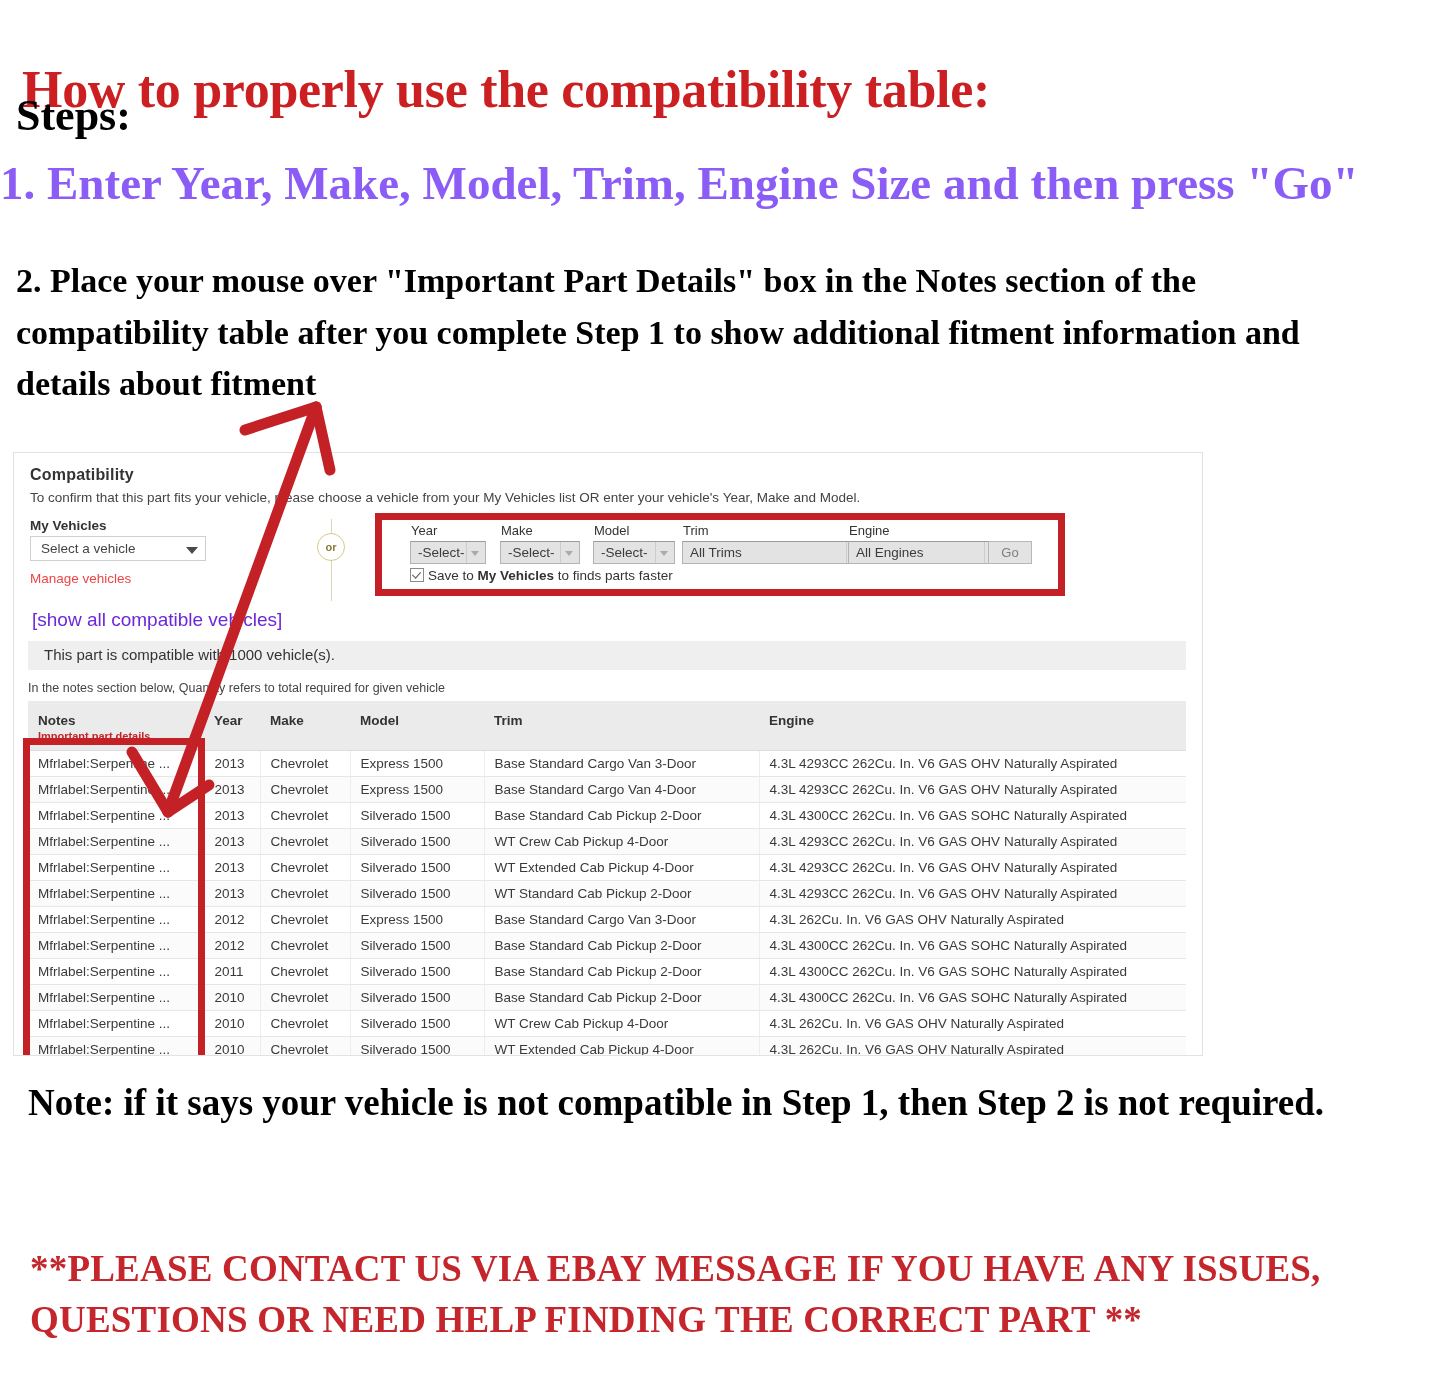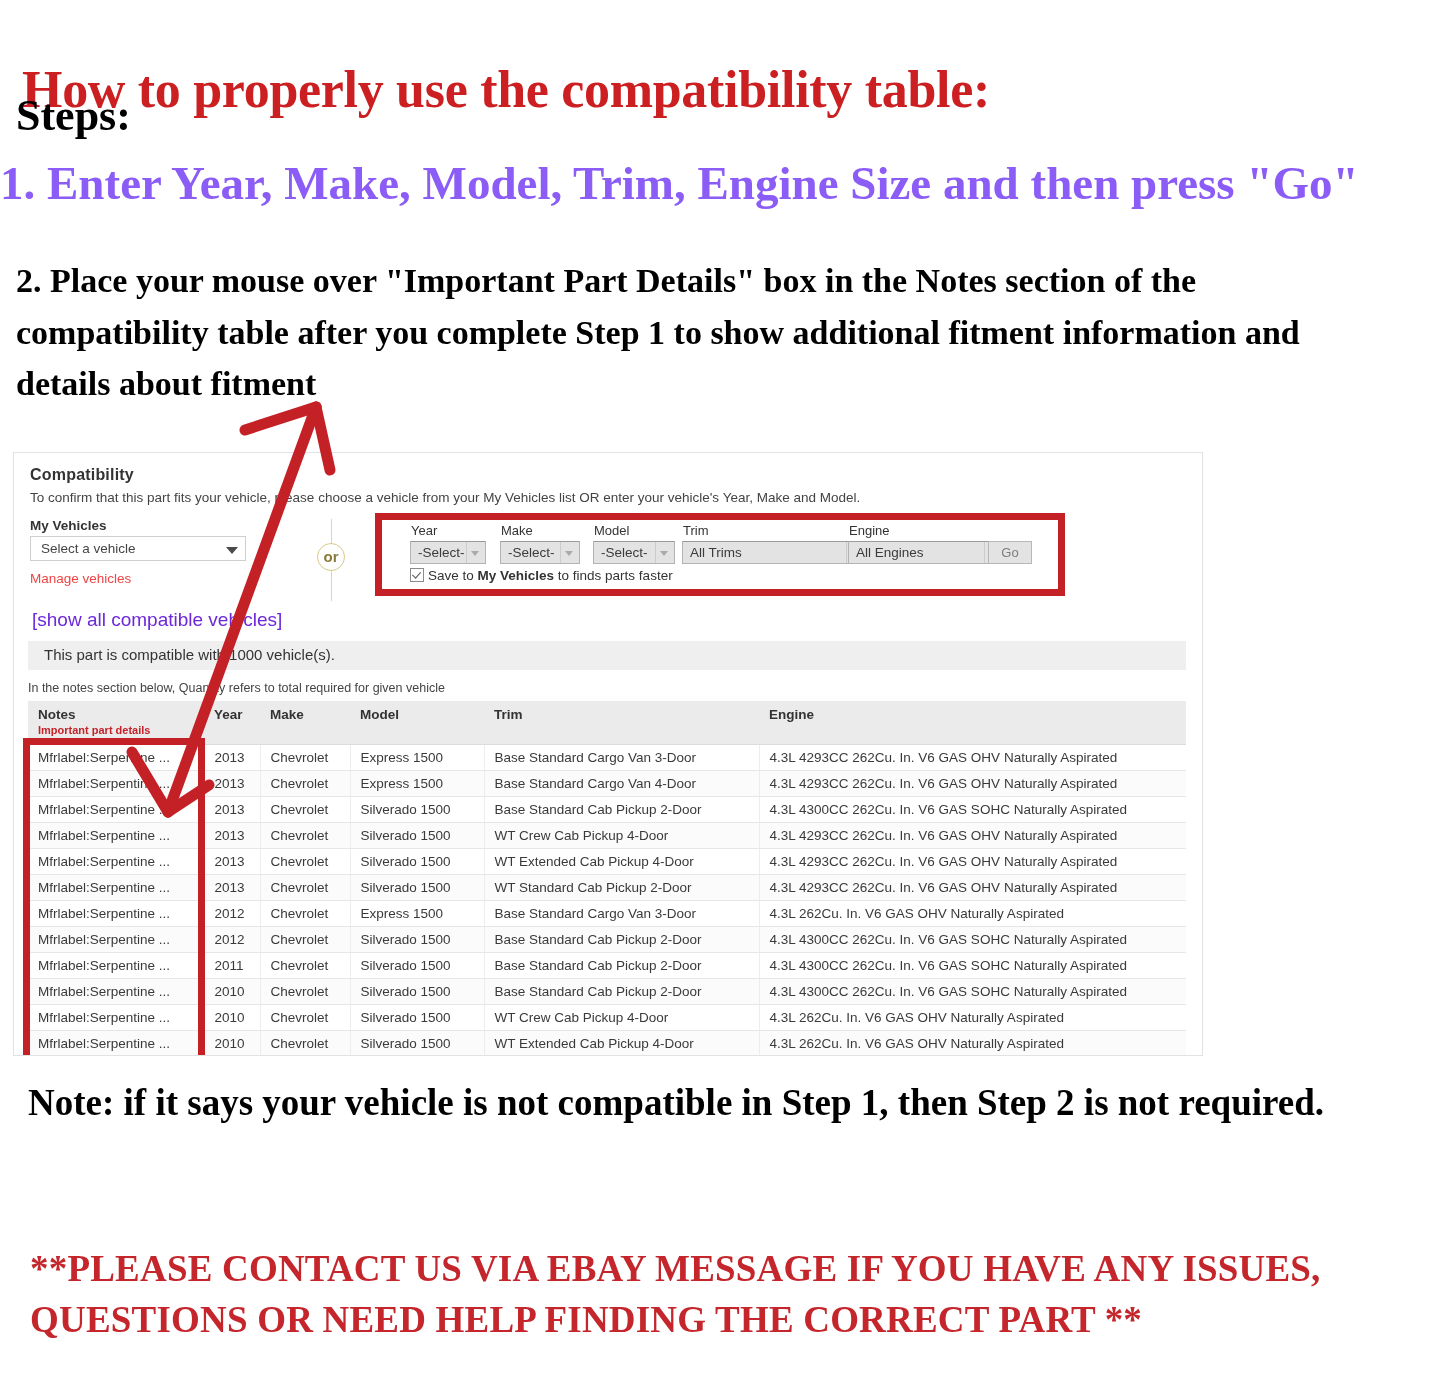--- a/index.html
+++ b/index.html
@@ -103,21 +103,21 @@
     left: 16px;
     top: 65px;
     font-size: 13.5px;
     font-weight: bold;
     color: #333333;
   }
   .veh-select {
     position: absolute;
     left: 16px;
     top: 83px;
-    width: 216px;
+    width: 176px;
     height: 25px;
     border: 1px solid #cfcfcf;
     background: #ffffff;
     box-sizing: border-box;
   }
   .veh-select .txt {
     position: absolute;
     left: 10px;
     top: 4px;
     font-size: 13.5px;
@@ -161,28 +161,28 @@
     position: absolute;
     left: 13.5px;
     top: 0;
     width: 1px;
     height: 82px;
     background: #ddd5b8;
   }
   .or-badge {
     position: absolute;
     left: 0;
-    top: 24px;
+    top: 14px;
     width: 26px;
     height: 26px;
     border-radius: 50%;
     border: 1px solid #d8c98a;
     background: #ffffff;
     color: #8a7b3a;
-    font-size: 15px;
+    font-size: 11px;
     font-weight: bold;
     text-align: center;
     line-height: 26px;
   }
 
   
   .red-box-selectors {
     position: absolute;
     left: 361px;
     top: 60px;
@@ -323,21 +323,21 @@
     table-layout: fixed;
     font-size: 13px;
     color: #333333;
   }
   .ctable th {
     background: #ebebeb;
     text-align: left;
     font-weight: bold;
     font-size: 13.5px;
     color: #333333;
-    padding: 6px 0 7px 10px;
+    padding: 12px 0 7px 10px;
     vertical-align: top;
     border-bottom: 1px solid #dcdcdc;
     height: 30px;
   }
   .ctable th .sub {
     display: block;
     font-size: 11px;
     font-weight: bold;
     color: #c5232a;
     margin-top: 2px;

